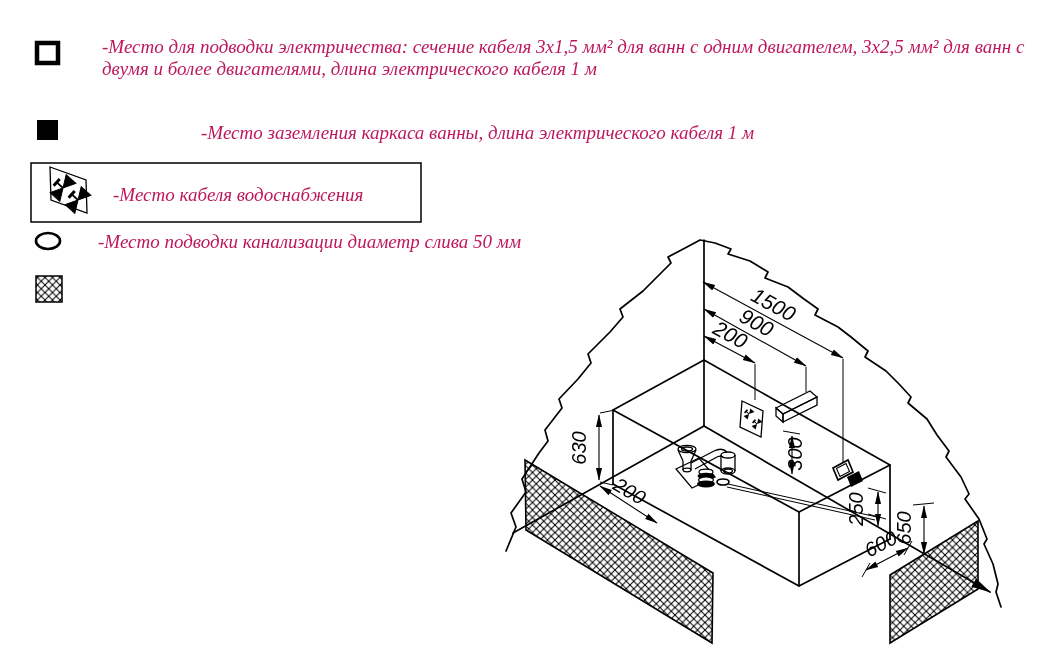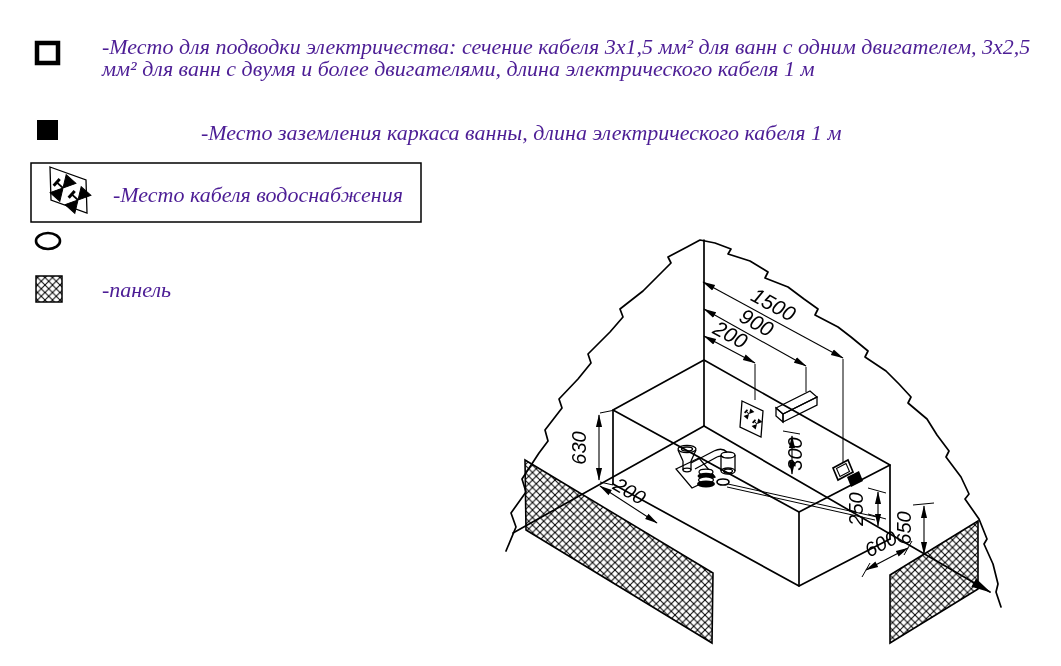--- a/index.html
+++ b/index.html
@@ -1,18 +1,18 @@
 <!DOCTYPE html>
 <html><head>
 <meta charset="utf-8">
 <style>
   html,body{margin:0;padding:0;background:#fff;}
   .canvas{position:relative;width:1061px;height:666px;background:#fff;overflow:hidden;
           font-family:"Liberation Serif",serif;color:#000;}
-  .legend-text{position:absolute;font-style:italic;font-size:22px;line-height:22px;color:#4c1d95;}
+  .legend-text{position:absolute;font-style:italic;font-size:19px;line-height:22px;color:#be185d;}
   svg{position:absolute;left:0;top:0;}
   .main{stroke:#000;stroke-width:1.7;fill:none;stroke-linecap:round;stroke-linejoin:round;}
   .thin{stroke:#000;stroke-width:1.3;fill:none;}
   .dim{stroke:#000;stroke-width:1.1;fill:none;}
   .ext{stroke:#000;stroke-width:1them;stroke-width:1;fill:none;}
   .dimtxt{font-family:"Liberation Sans",sans-serif;font-style:italic;font-size:20px;fill:#000;
           text-anchor:middle;}
   .dimtxt-big{font-family:"Liberation Sans",sans-serif;font-style:italic;font-size:21px;fill:#000;
           text-anchor:middle;}
 </style>
@@ -180,14 +180,14 @@
       <line class="dim" x1="866" y1="570" x2="908" y2="548" marker-start="url(#arr)" marker-end="url(#arr)"></line>
       <line class="ext" stroke-width="1" x1="862" y1="577" x2="870" y2="563"></line>
       <line class="ext" stroke-width="1" x1="904" y1="555" x2="912" y2="541"></line>
       <text class="dimtxt" x="884" y="550" transform="rotate(-28 884 550)">600</text>
     </g>
   </svg>
 
   <div class="legend-text" style="left:102px;top:36px;width:935px;">-Место для подводки электричества: сечение кабеля 3х1,5 мм² для ванн с одним двигателем, 3х2,5 мм² для ванн с двумя и более двигателями, длина электрического кабеля 1 м</div>
   <div class="legend-text" style="left:173px;top:122px;width:870px;margin-left:28px;">-Место заземления каркаса ванны, длина электрического кабеля 1 м</div>
   <div class="legend-text" style="left:113px;top:184px;width:300px;">-Место кабеля водоснабжения</div>
-  <div class="legend-text" style="left:102px;top:279px;width:200px;">-панель</div>
+  <div class="legend-text" style="left:98px;top:231px;width:480px;">-Место подводки канализации диаметр слива 50 мм</div>
 </div>
 
 </body></html>

